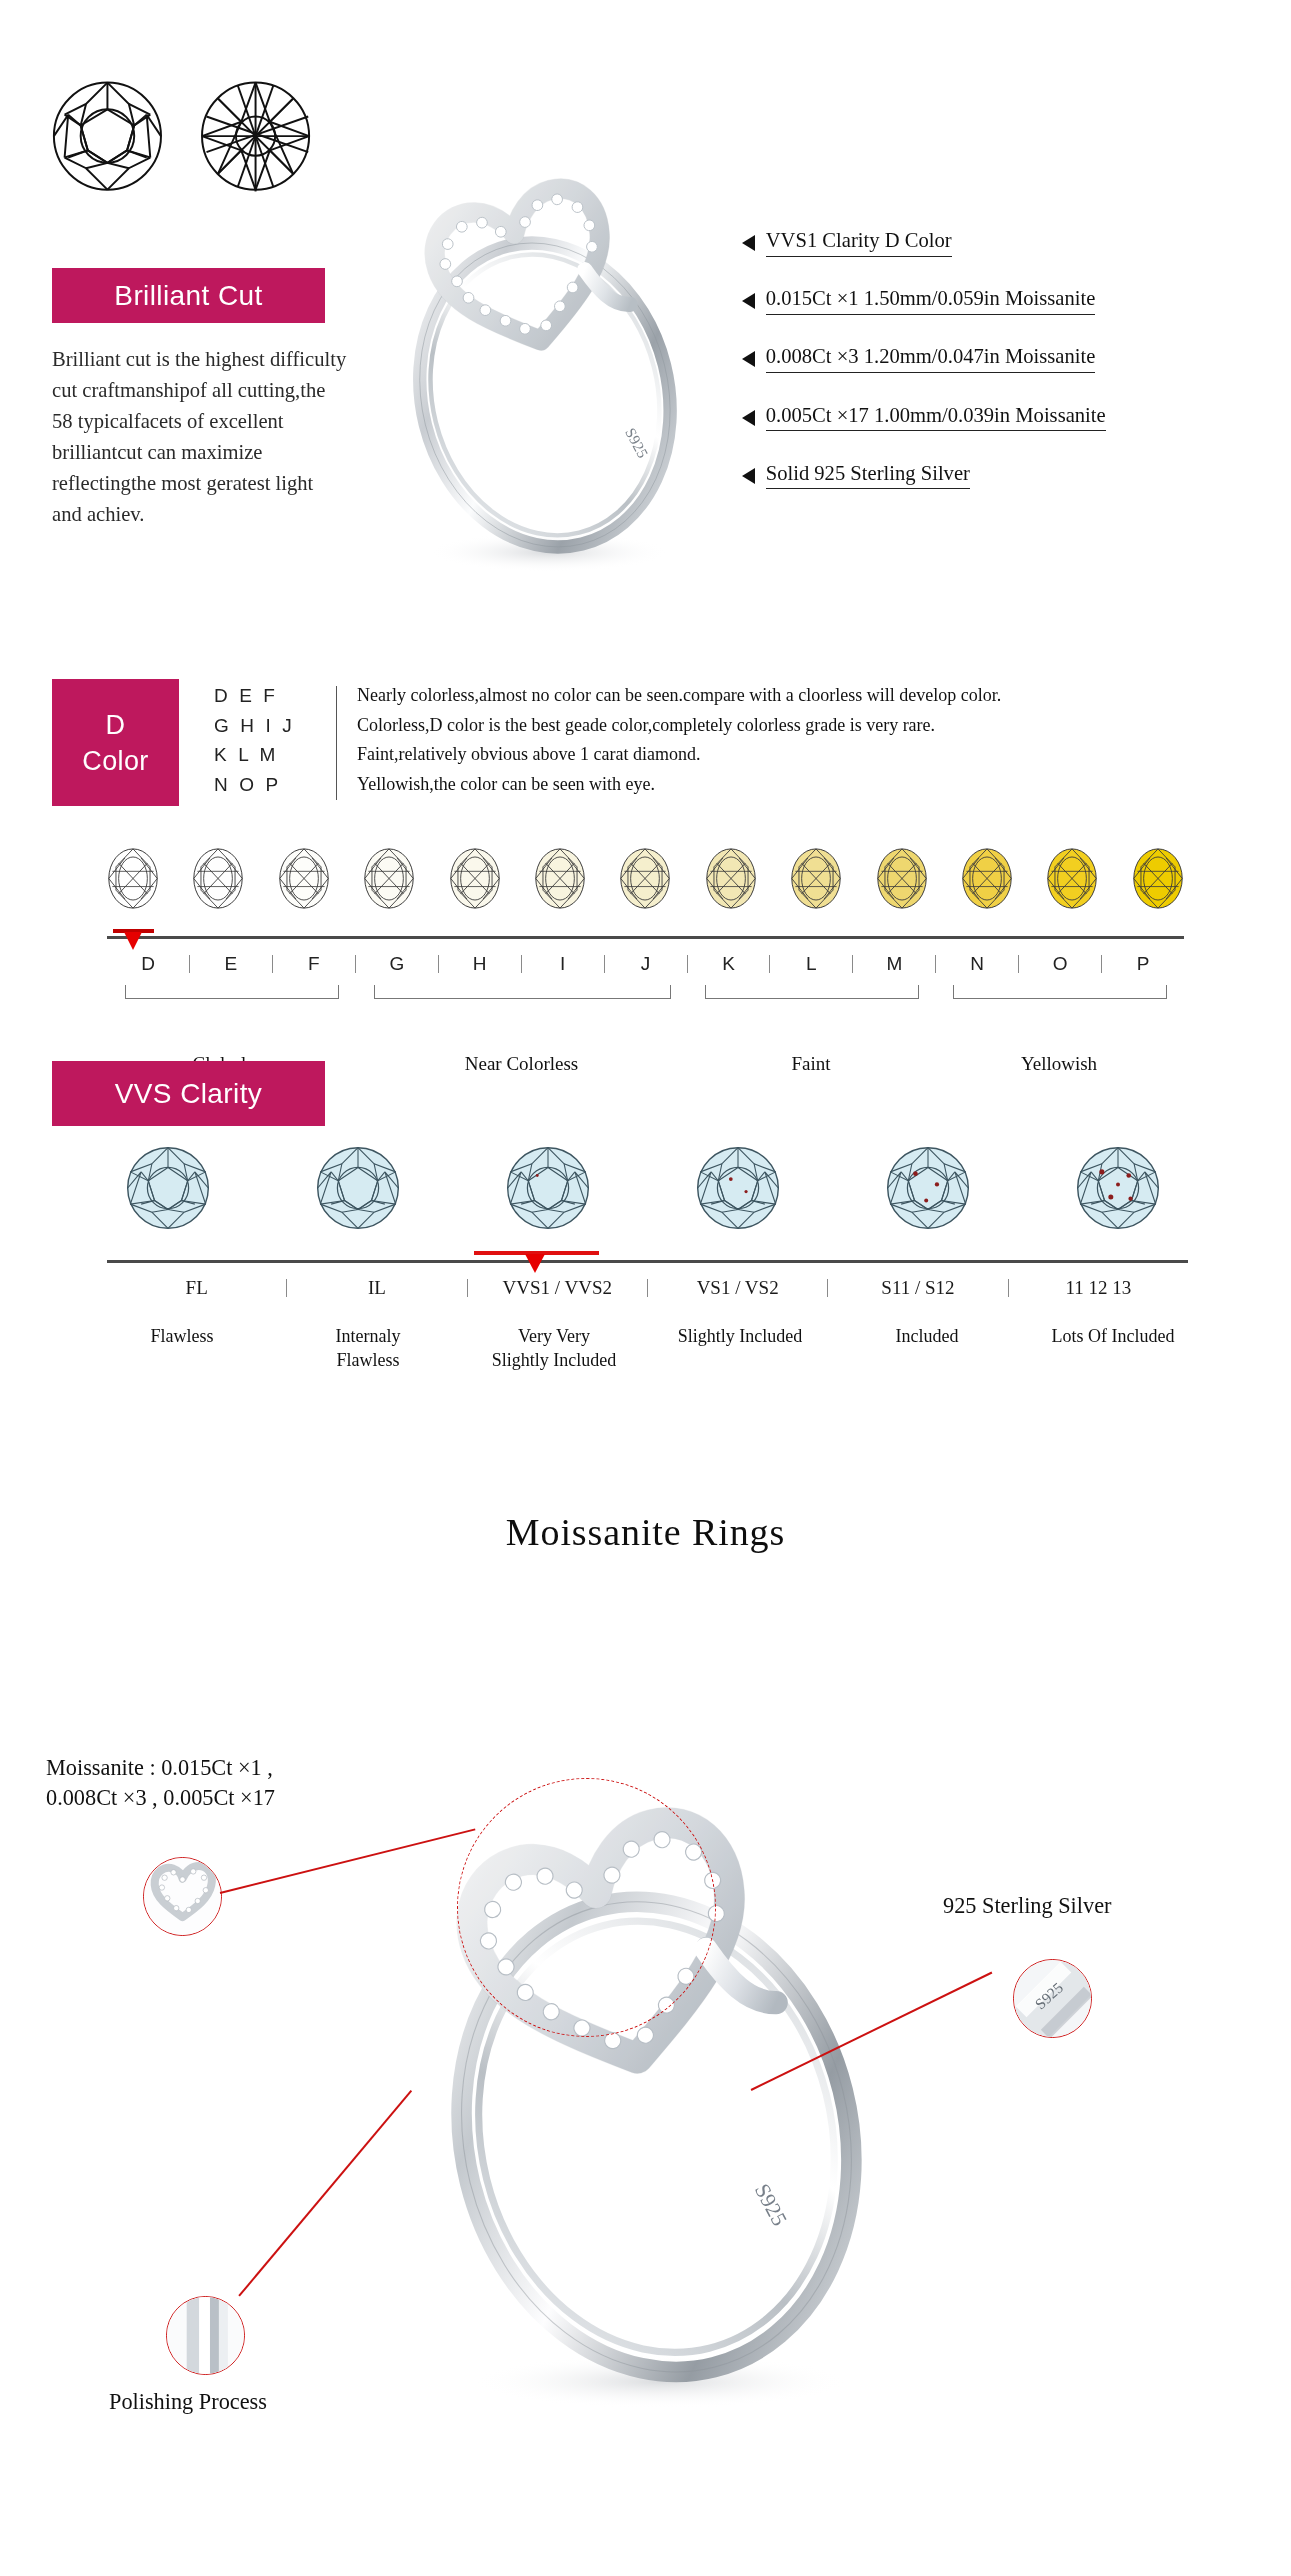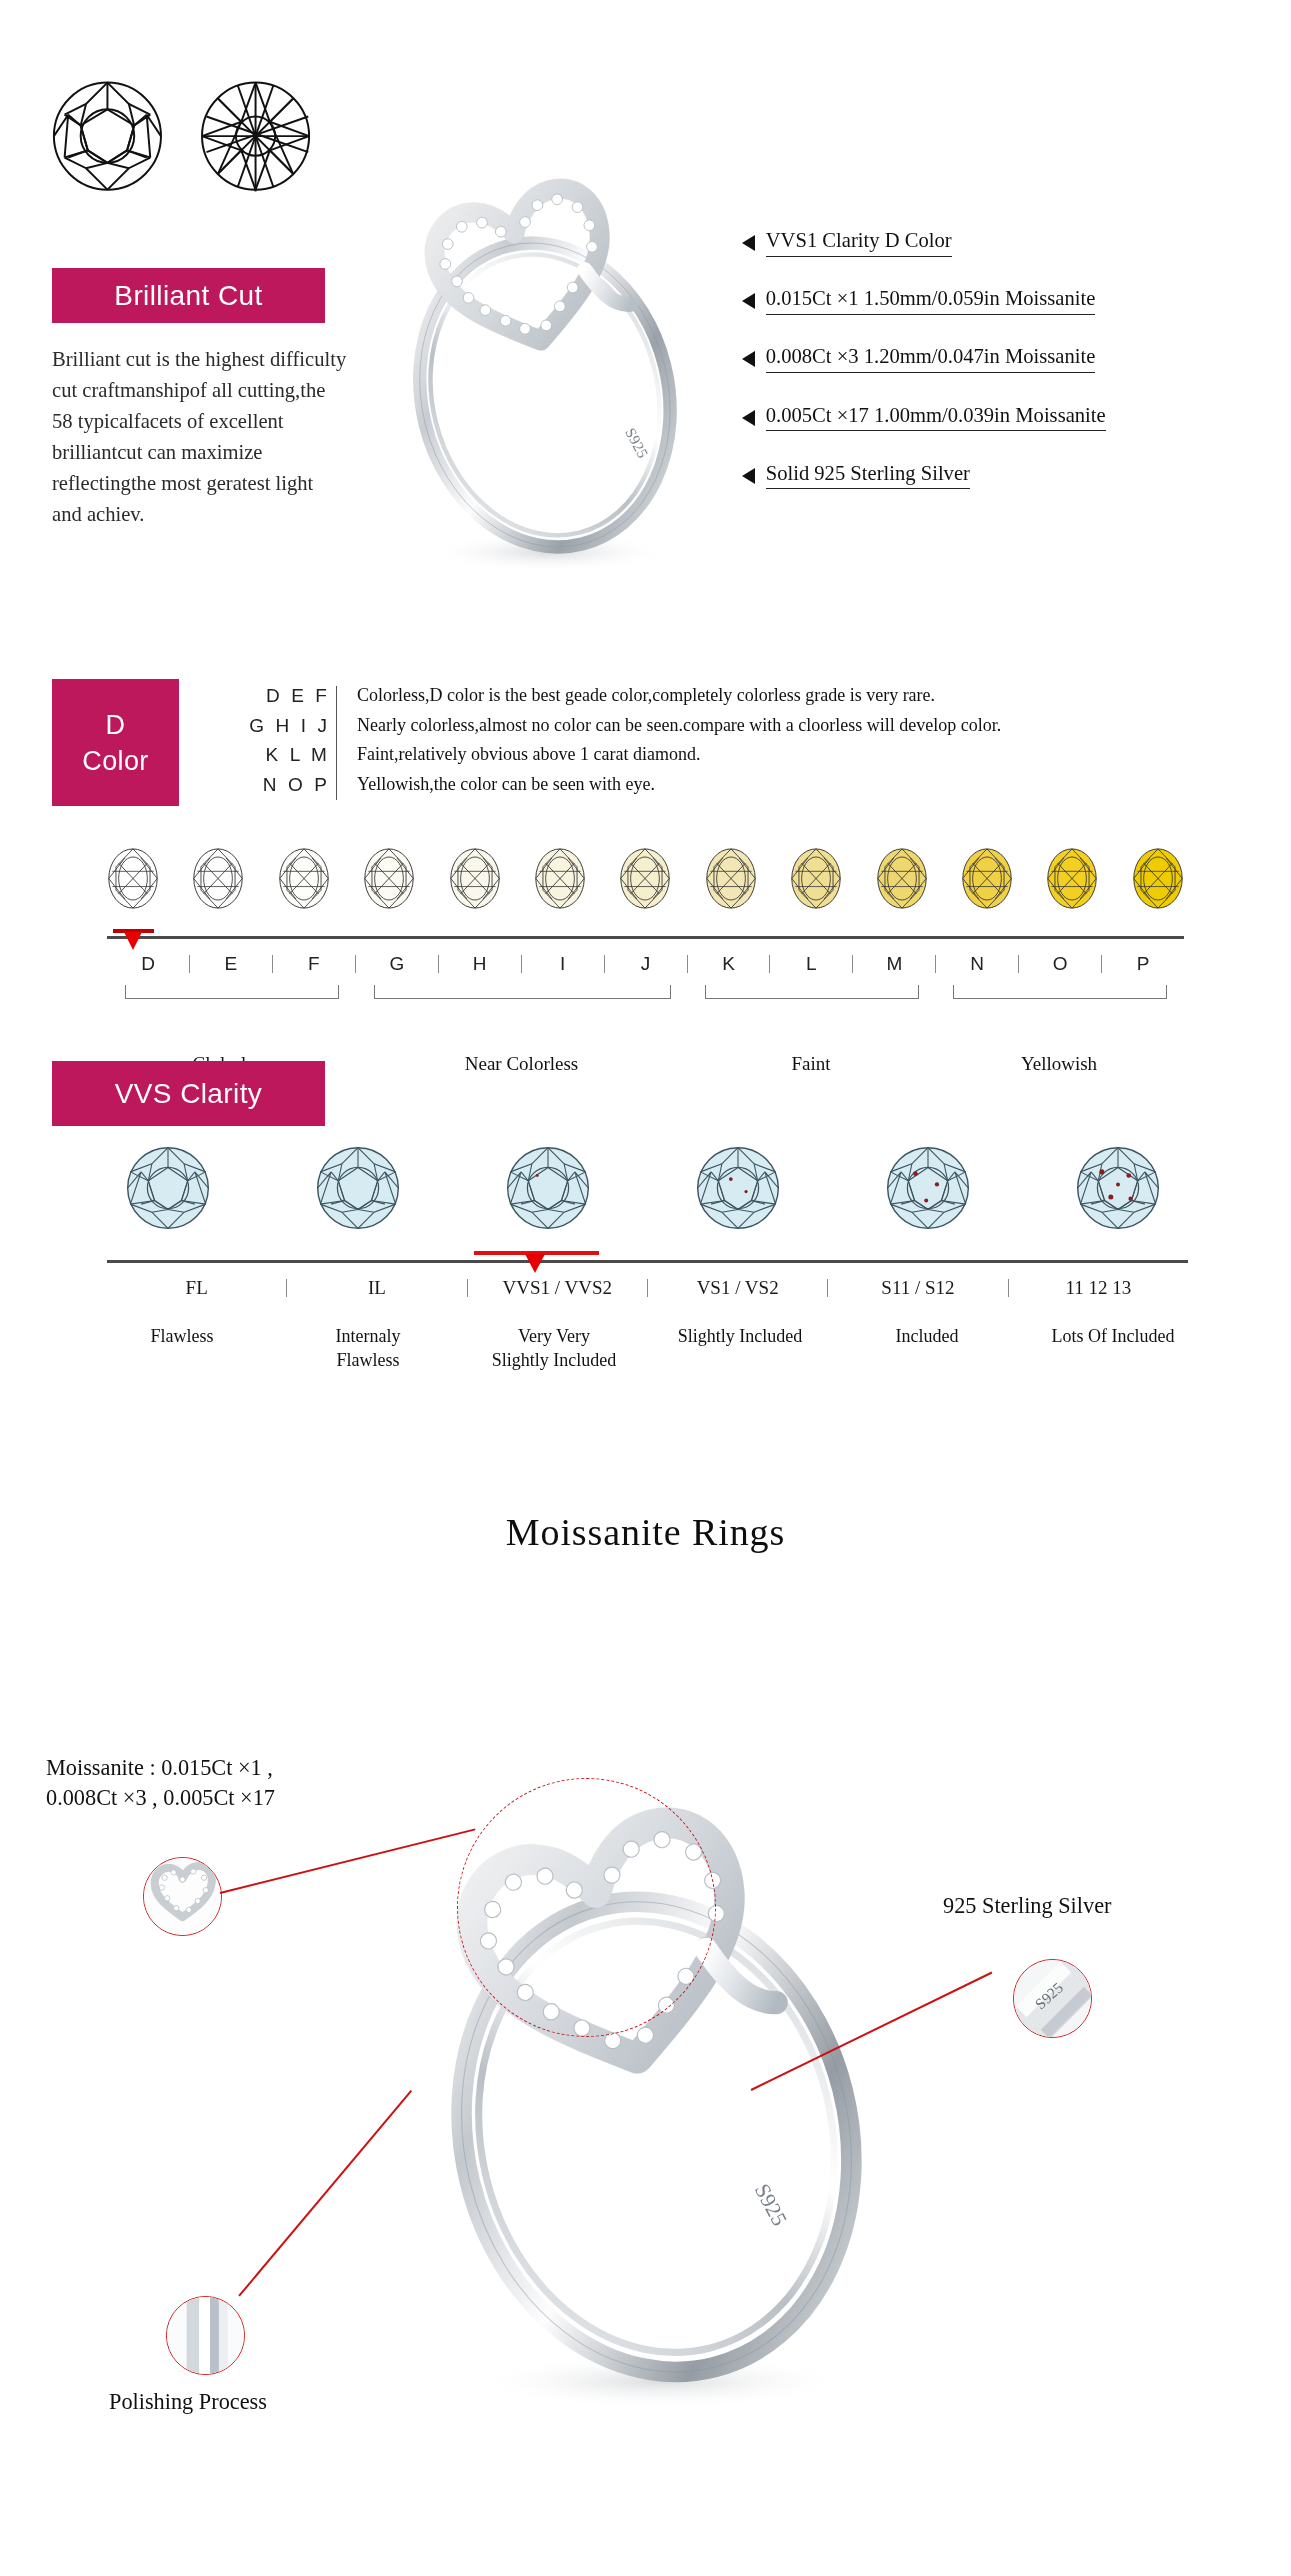--- a/index.html
+++ b/index.html
@@ -40,21 +40,21 @@
   }
 
   
   #dcolor-plate{
     left:52px;top:679px;width:127px;height:127px;
     flex-direction:column;font-size:27px;line-height:36px;
   }
   #dcolor-grades{left:214px;top:681px;width:116px;}
   .grade-row{
     font-size:19px;line-height:29.5px;letter-spacing:3.1px;
-    font-family:"Liberation Sans", sans-serif;font-weight:300;color:#222;text-align:right;
+    font-family:"Liberation Sans", sans-serif;font-weight:300;color:#222;
   }
   #dcolor-divider{left:336px;top:686px;width:0.9px;height:114px;background:#555;}
   #dcolor-desc{left:357px;top:681px;width:894px;}
   .desc-row{font-size:18px;line-height:29.5px;color:#111;}
 
   
   #gem-strip{left:107px;top:847px;width:1077px;height:63px;display:flex;justify-content:space-between;}
   #color-axis{left:107px;top:936px;width:1077px;height:2.7px;background:#4a4a4a;}
   #color-marker{left:113px;top:929px;}
   .marker-bar{width:41px;height:3.6px;background:#c00000;}
@@ -268,22 +268,22 @@
 
 <div class="abs" id="dcolor-grades">
   <div class="grade-row">D E F</div>
   <div class="grade-row">G H I J</div>
   <div class="grade-row">K L M</div>
   <div class="grade-row">N O P</div>
 </div>
 <div class="abs" id="dcolor-divider"></div>
 
 <div class="abs" id="dcolor-desc">
+  <div class="desc-row">Nearly colorless,almost no color can be seen.compare with a cloorless will develop color.</div>
   <div class="desc-row">Colorless,D color is the best geade color,completely colorless grade is very rare.</div>
-  <div class="desc-row">Nearly colorless,almost no color can be seen.compare with a cloorless will develop color.</div>
   <div class="desc-row">Faint,relatively obvious above 1 carat diamond.</div>
   <div class="desc-row">Yellowish,the color can be seen with eye.</div>
 </div>
 
 <div class="abs" id="gem-strip">
     <div><svg width="52" height="63" viewBox="0 0 58 70">
     <ellipse cx="29" cy="35" rx="27" ry="33" fill="#ffffff" stroke="#3a3a3a" stroke-width="1.1"></ellipse>
     <ellipse cx="29" cy="35" rx="16" ry="24" fill="none" stroke="#3a3a3a" stroke-width="1"></ellipse>
     <path d="M29 2 L10 22 L10 48 L29 68 L48 48 L48 22 Z" fill="none" stroke="#3a3a3a" stroke-width="1"></path>
     <path d="M2 35 L20 12 M56 35 L38 12 M2 35 L20 58 M56 35 L38 58" stroke="#3a3a3a" stroke-width="1" fill="none"></path>

